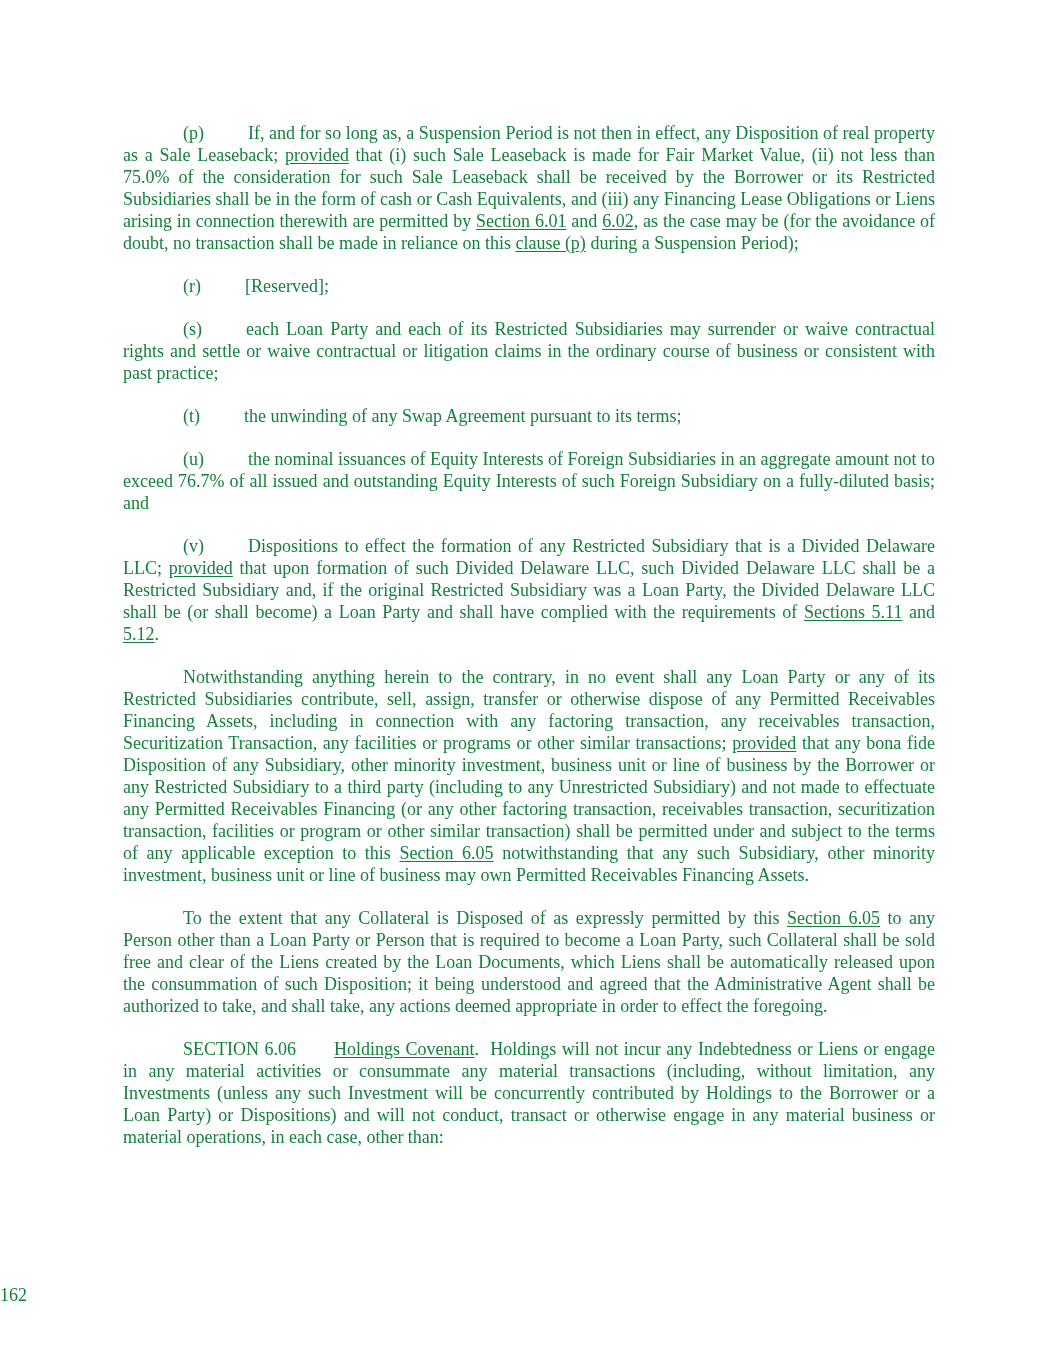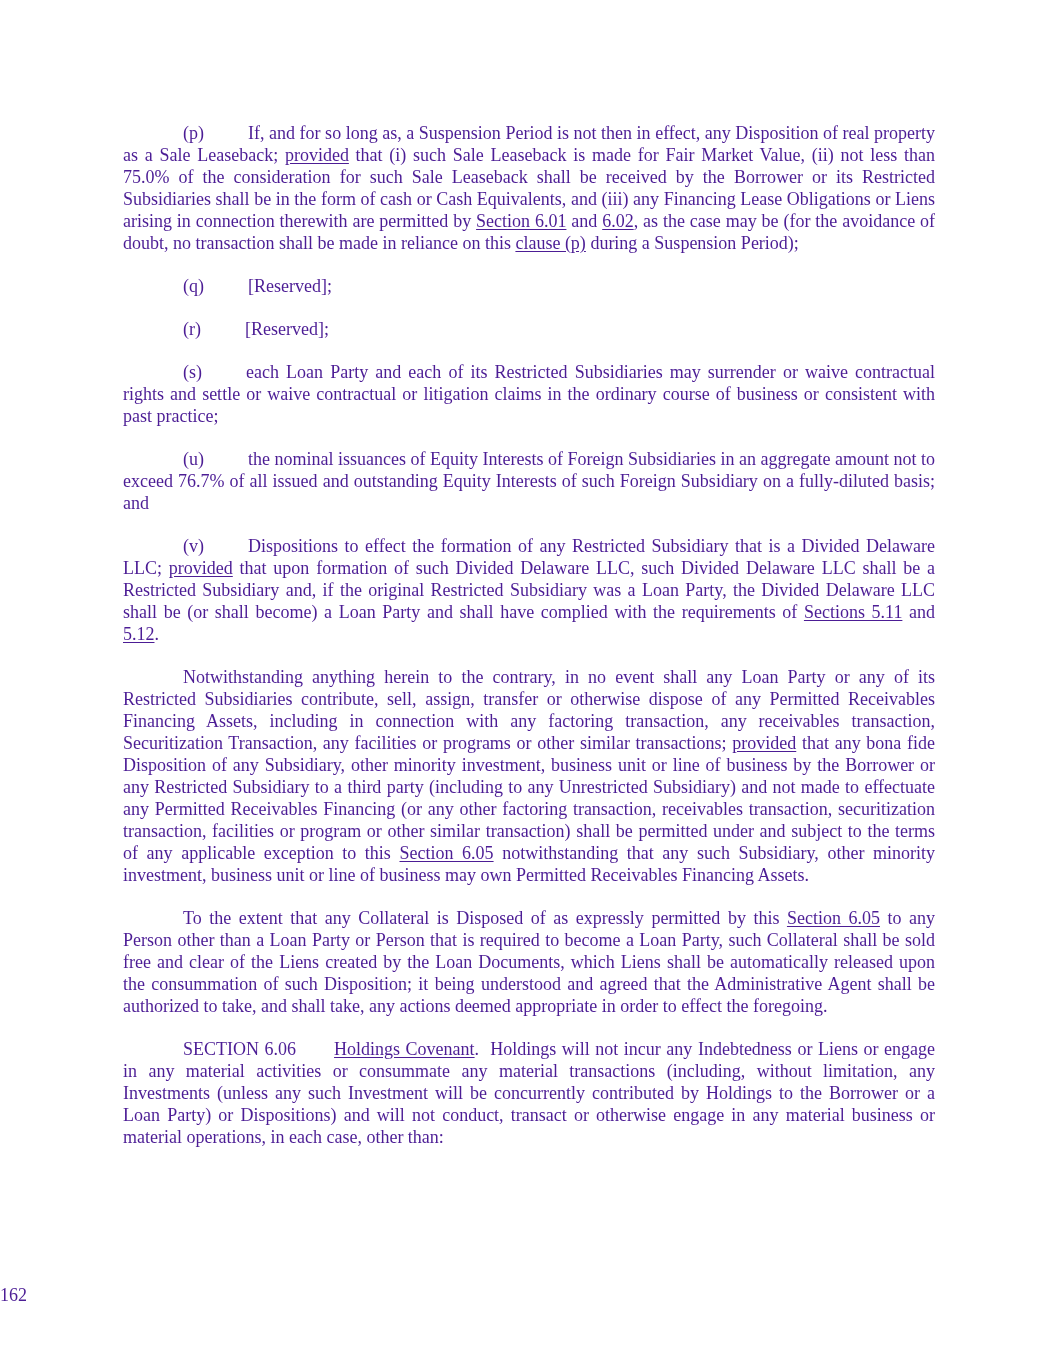--- a/index.html
+++ b/index.html
@@ -5,21 +5,21 @@
   html, body {
     margin: 0;
     padding: 0;
     background: #ffffff;
   }
   .doc-page {
     position: relative;
     width: 1055px;
     height: 1365px;
     background: #ffffff;
-    color: #4c1d95;
+    color: #15803d;
     font-family: "Liberation Serif", "DejaVu Serif", serif;
     font-size: 18px;
     line-height: 22px;
     overflow: hidden;
   }
   .text-block {
     position: absolute;
     left: 123px;
     top: 122px;
     width: 812px;
@@ -44,23 +44,23 @@
     width: 100%;
     text-align: left;
   }
 </style>
 </head>
 <body>
 
 <div class="doc-page">
   <div class="text-block">
     <p class="para"><span>(p)</span><span class="tab"></span><span>If, and for so long as, a Suspension Period is not then in effect, any Disposition of real property as a Sale Leaseback; </span><span class="u">provided</span><span> that (i) such Sale Leaseback is made for Fair Market Value, (ii) not less than 75.0% of the consideration for such Sale Leaseback shall be received by the Borrower or its Restricted Subsidiaries shall be in the form of cash or Cash Equivalents, and (iii) any Financing Lease Obligations or Liens arising in connection therewith are permitted by </span><span class="u">Section 6.01</span><span> and </span><span class="u">6.02</span><span>, as the case may be (for the avoidance of doubt, no transaction shall be made in reliance on this </span><span class="u">clause (p)</span><span> during a Suspension Period);</span></p>
-    <p class="para"><span>(q)</span><span class="tab"></span><span>[Reserved];</span></p>
     <p class="para"><span>(r)</span><span class="tab"></span><span>[Reserved];</span></p>
     <p class="para"><span>(s)</span><span class="tab"></span><span>each Loan Party and each of its Restricted Subsidiaries may surrender or waive contractual rights and settle or waive contractual or litigation claims in the ordinary course of business or consistent with past practice;</span></p>
+    <p class="para"><span>(t)</span><span class="tab"></span><span>the unwinding of any Swap Agreement pursuant to its terms;</span></p>
     <p class="para"><span>(u)</span><span class="tab"></span><span>the nominal issuances of Equity Interests of Foreign Subsidiaries in an aggregate amount not to exceed 76.7% of all issued and outstanding Equity Interests of such Foreign Subsidiary on a fully-diluted basis; and</span></p>
     <p class="para"><span>(v)</span><span class="tab"></span><span>Dispositions to effect the formation of any Restricted Subsidiary that is a Divided Delaware LLC; </span><span class="u">provided</span><span> that upon formation of such Divided Delaware LLC, such Divided Delaware LLC shall be a Restricted Subsidiary and, if the original Restricted Subsidiary was a Loan Party, the Divided Delaware LLC shall be (or shall become) a Loan Party and shall have complied with the requirements of </span><span class="u">Sections 5.11</span><span> and </span><span class="u">5.12</span><span>.</span></p>
     <p class="para"><span>Notwithstanding anything herein to the contrary, in no event shall any Loan Party or any of its Restricted Subsidiaries contribute, sell, assign, transfer or otherwise dispose of any Permitted Receivables Financing Assets, including in connection with any factoring transaction, any receivables transaction, Securitization Transaction, any facilities or programs or other similar transactions; </span><span class="u">provided</span><span> that any bona fide Disposition of any Subsidiary, other minority investment, business unit or line of business by the Borrower or any Restricted Subsidiary to a third party (including to any Unrestricted Subsidiary) and not made to effectuate any Permitted Receivables Financing (or any other factoring transaction, receivables transaction, securitization transaction, facilities or program or other similar transaction) shall be permitted under and subject to the terms of any applicable exception to this </span><span class="u">Section 6.05</span><span> notwithstanding that any such Subsidiary, other minority investment, business unit or line of business may own Permitted Receivables Financing Assets.</span></p>
     <p class="para"><span>To the extent that any Collateral is Disposed of as expressly permitted by this </span><span class="u">Section 6.05</span><span> to any Person other than a Loan Party or Person that is required to become a Loan Party, such Collateral shall be sold free and clear of the Liens created by the Loan Documents, which Liens shall be automatically released upon the consummation of such Disposition; it being understood and agreed that the Administrative Agent shall be authorized to take, and shall take, any actions deemed appropriate in order to effect the foregoing.</span></p>
     <p class="para"><span>SECTION 6.06</span><span class="tab" style="width: 38px;"></span><span class="u">Holdings Covenant</span><span>.&nbsp; Holdings will not incur any Indebtedness or Liens or engage in any material activities or consummate any material transactions (including, without limitation, any Investments (unless any such Investment will be concurrently contributed by Holdings to the Borrower or a Loan Party) or Dispositions) and will not conduct, transact or otherwise engage in any material business or material operations, in each case, other than:</span></p>
   </div>
   <div class="page-number">162</div>
 </div>
 
 </body></html>

